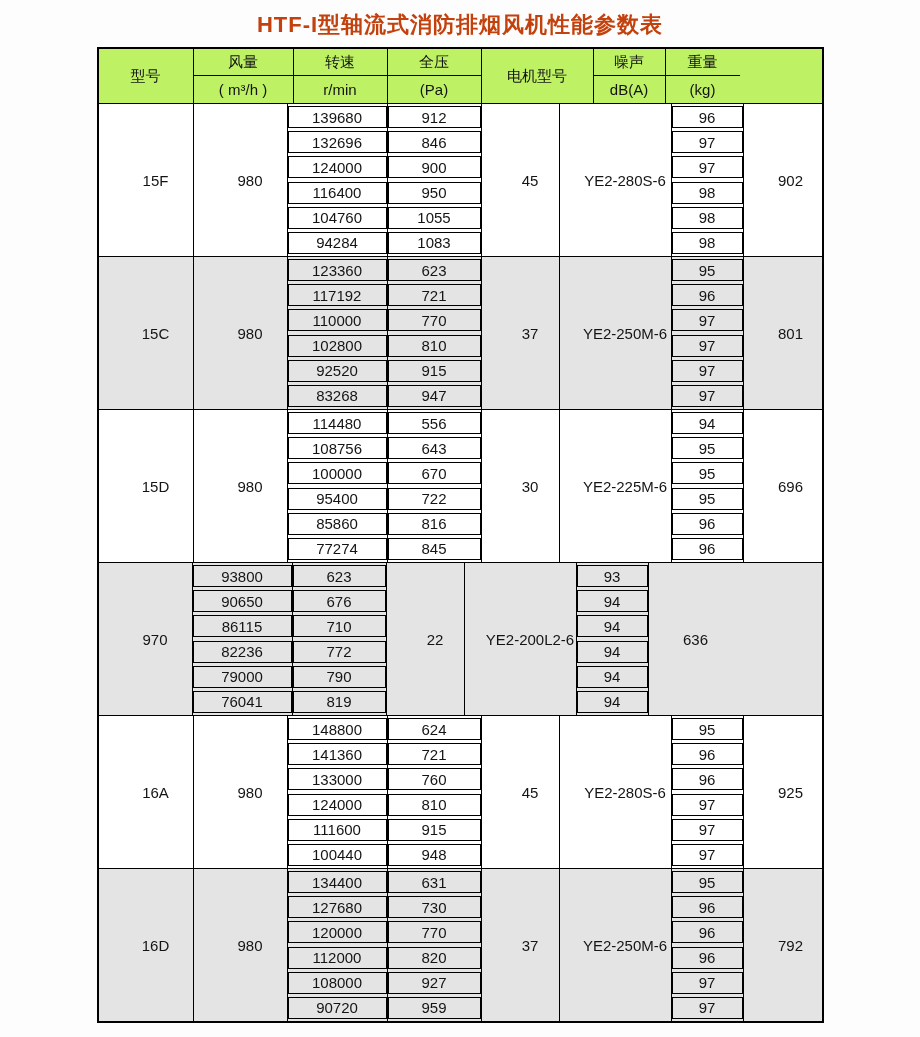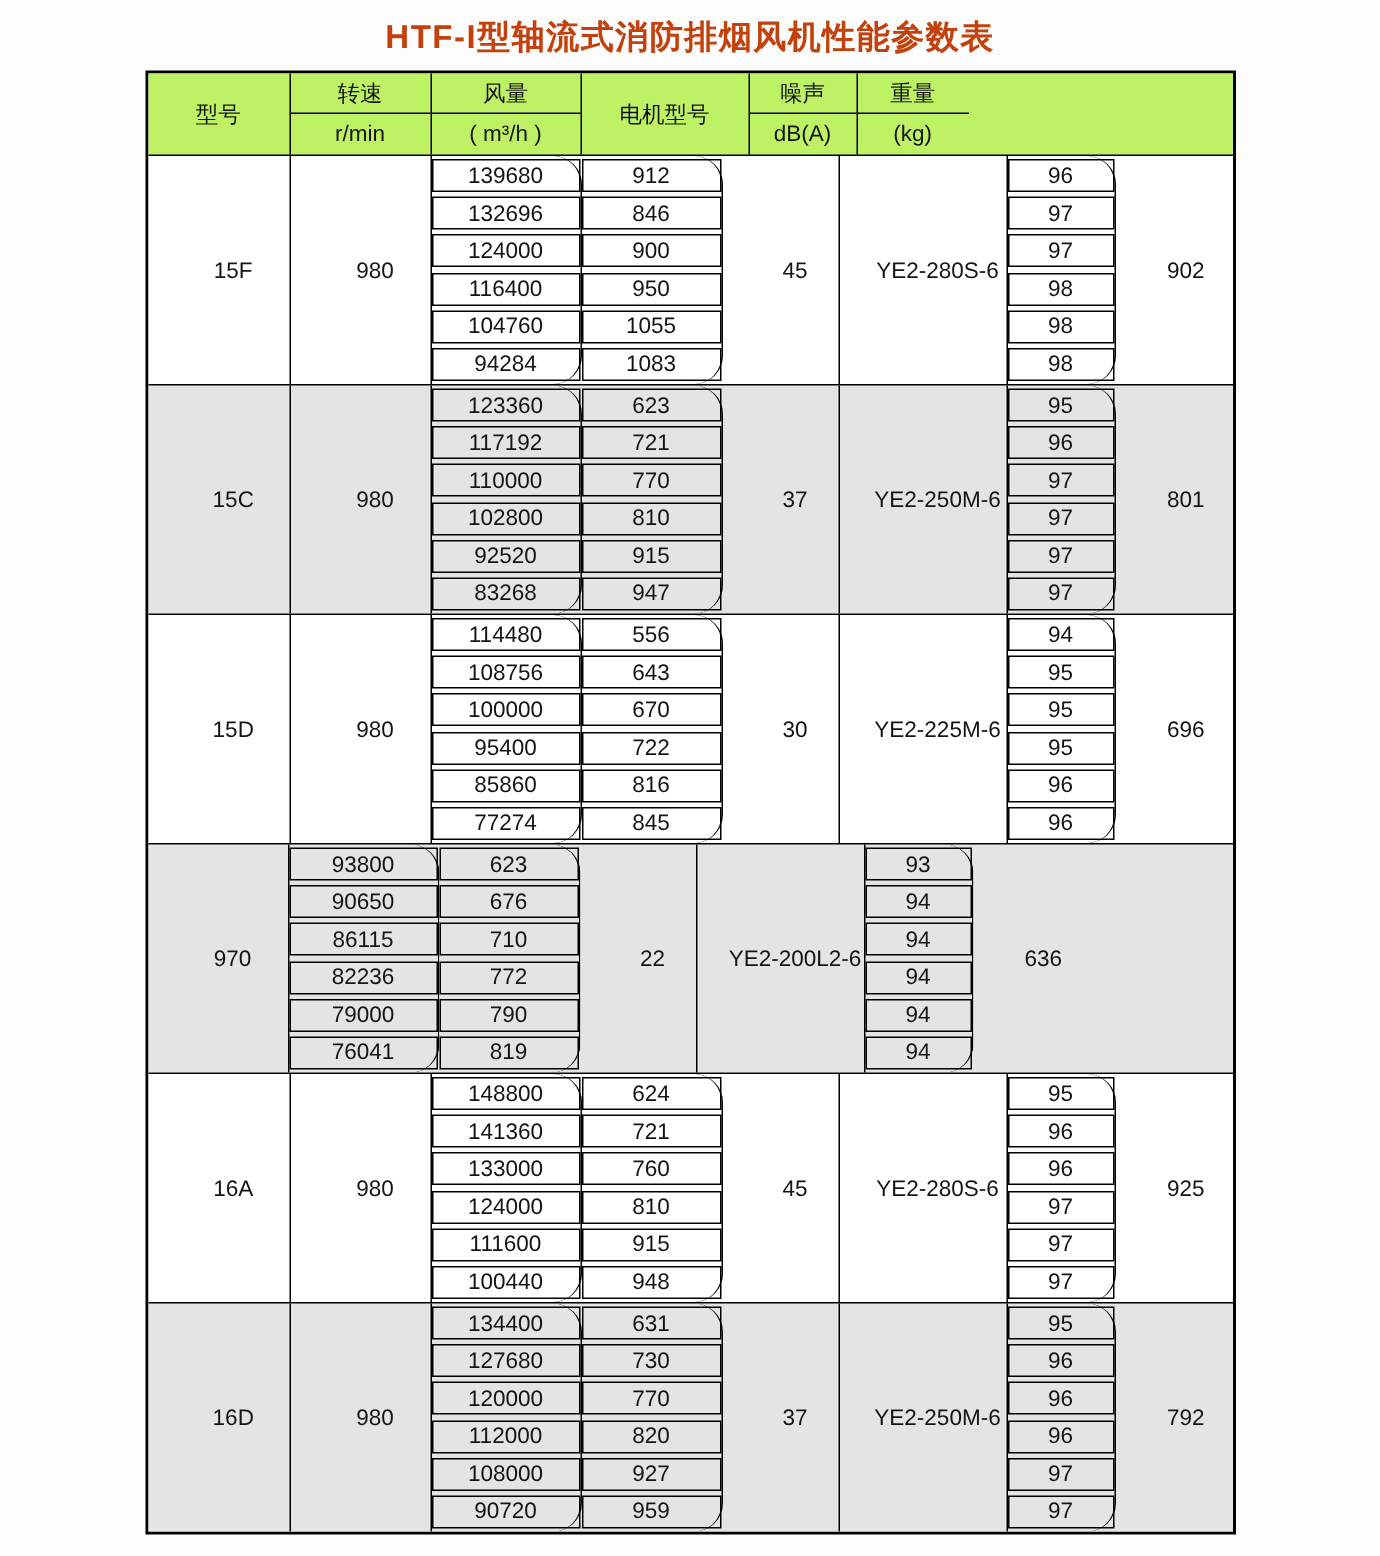--- a/index.html
+++ b/index.html
@@ -65,21 +65,20 @@
     display:flex;
     height:152px;
     background:#ffffff;
   }
   .block + .block{border-top:1.5px solid #000;}
   .block.shaded{background:#e4e4e4;}
   .cell{font-size:15px;padding-left:20px;}
   .boxcol{
     justify-content:center;
     padding:0;
-    border-radius:19px;
   }
   .box{
     box-sizing:border-box;
     width:100%;
     height:22px;
     margin:1.6px 0;
     border:1.5px solid #000;
     display:flex;
     align-items:center;
     justify-content:center;
@@ -89,27 +88,31 @@
 </style>
 </head>
 <body>
 
 <div class="page-title">HTF-I型轴流式消防排烟风机性能参数表</div>
 
 <div class="ptable">
 
   <div class="hdr">
     <div class="col c1 hsingle">型号</div>
+    <div class="col c3">
+      <div class="hcell top">风量</div>
+      <div class="hcell">( m³/h )</div>
+    </div>
     <div class="col c2">
       <div class="hcell top">转速</div>
       <div class="hcell">r/min</div>
     </div>
-    <div class="col c3">
-      <div class="hcell top">风量</div>
-      <div class="hcell">( m³/h )</div>
+    <div class="col c4">
+      <div class="hcell top">全压</div>
+      <div class="hcell">(Pa)</div>
     </div>
     <div class="col c6 hsingle">电机型号</div>
     <div class="col c7">
       <div class="hcell top">噪声</div>
       <div class="hcell">dB(A)</div>
     </div>
     <div class="col c8">
       <div class="hcell top">重量</div>
       <div class="hcell">(kg)</div>
     </div>

